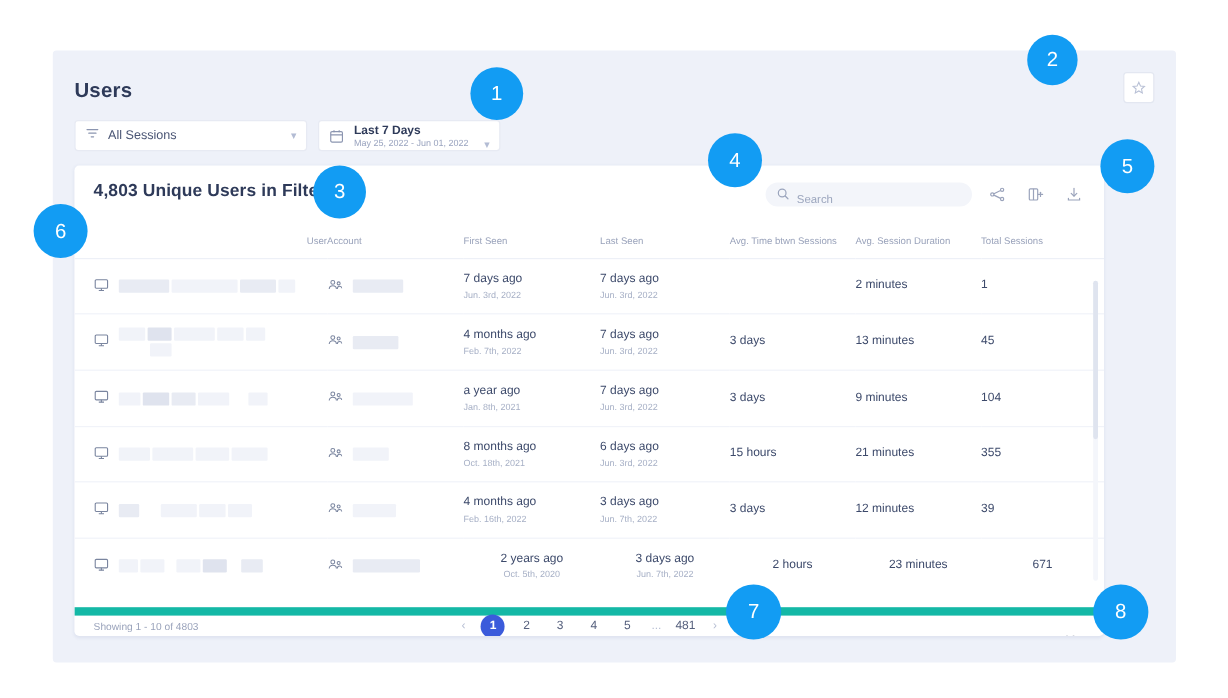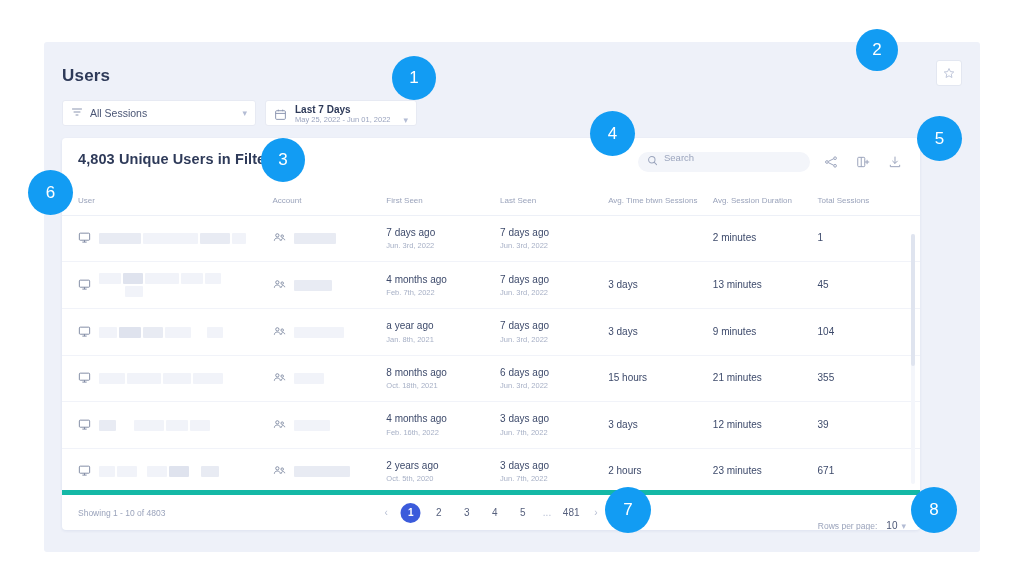--- a/index.html
+++ b/index.html
@@ -103,21 +103,21 @@
 
   .head-right {
     position: absolute;
     right: 14px; top: 13px;
     display: flex; align-items: center;
   }
   .search-box {
     width: 172px; height: 20px;
     background: #f3f5fa;
     border-radius: 10px;
-    display: flex; align-items: flex-start;
+    display: flex; align-items: flex-end;
     padding: 0 9px;
     cursor: text;
   }
   .search-box input {
     border: none; outline: none; background: transparent;
     font-family: "Liberation Sans", sans-serif;
     font-size: 9.5px; color: #7b869f;
     margin-left: 6px; width: 100%;
   }
   .search-box input::placeholder { color: #9ba5bd; }
@@ -133,30 +133,30 @@
   table { width: 100%; border-collapse: collapse; table-layout: fixed; }
   thead th {
     text-align: left;
     font-size: 8px; font-weight: normal;
     color: #9aa3bb;
     padding: 6px 0 8px 0;
     vertical-align: top;
     line-height: 1.35;
     border-bottom: 1px solid #edf0f7;
   }
-  thead th:first-child { padding-left: 16px; }
+  thead th:first-child { padding-left: 16px; text-align: right; }
   tbody td {
     padding: 11px 0;
     border-bottom: 1px solid #f1f3f9;
     vertical-align: middle;
     font-size: 10px;
     color: #3d4a6b;
   }
   tbody td:first-child { padding-left: 16px; }
-  tbody tr:last-child td { border-bottom: none; }
+  tbody tr:last-child td { border-bottom: none; text-align: center; }
 
   .col-user    { width: 185px; }
   .col-account { width: 100px; }
   .col-first   { width: 100px; }
   .col-last    { width: 95px; }
   .col-btwn    { width: 92px; }
   .col-dur     { width: 92px; }
   .col-total   { width: 90px; }
 
   .cell-main { font-size: 10px; color: #3d4a6b; line-height: 1.25; }
@@ -186,22 +186,22 @@
     width: 4px; height: 132px;
     background: #dfe4ef; border-radius: 2px;
     cursor: pointer;
   }
   .table-clip { height: 300px; overflow: hidden; position: relative; }
 
   
   .pagination {
     position: absolute;
     left: 0; right: 0; bottom: 0;
-    height: 40px;
-    border-top: 5px solid #14b8a6;
+    height: 24px;
+    border-top: 7px solid #14b8a6;
     display: flex; align-items: center;
   }
   .showing {
     position: absolute; left: 16px;
     font-size: 8.5px; color: #9aa3bb;
   }
   .pages {
     position: absolute; left: 50%;
     transform: translateX(-50%);
     display: flex; align-items: center;

